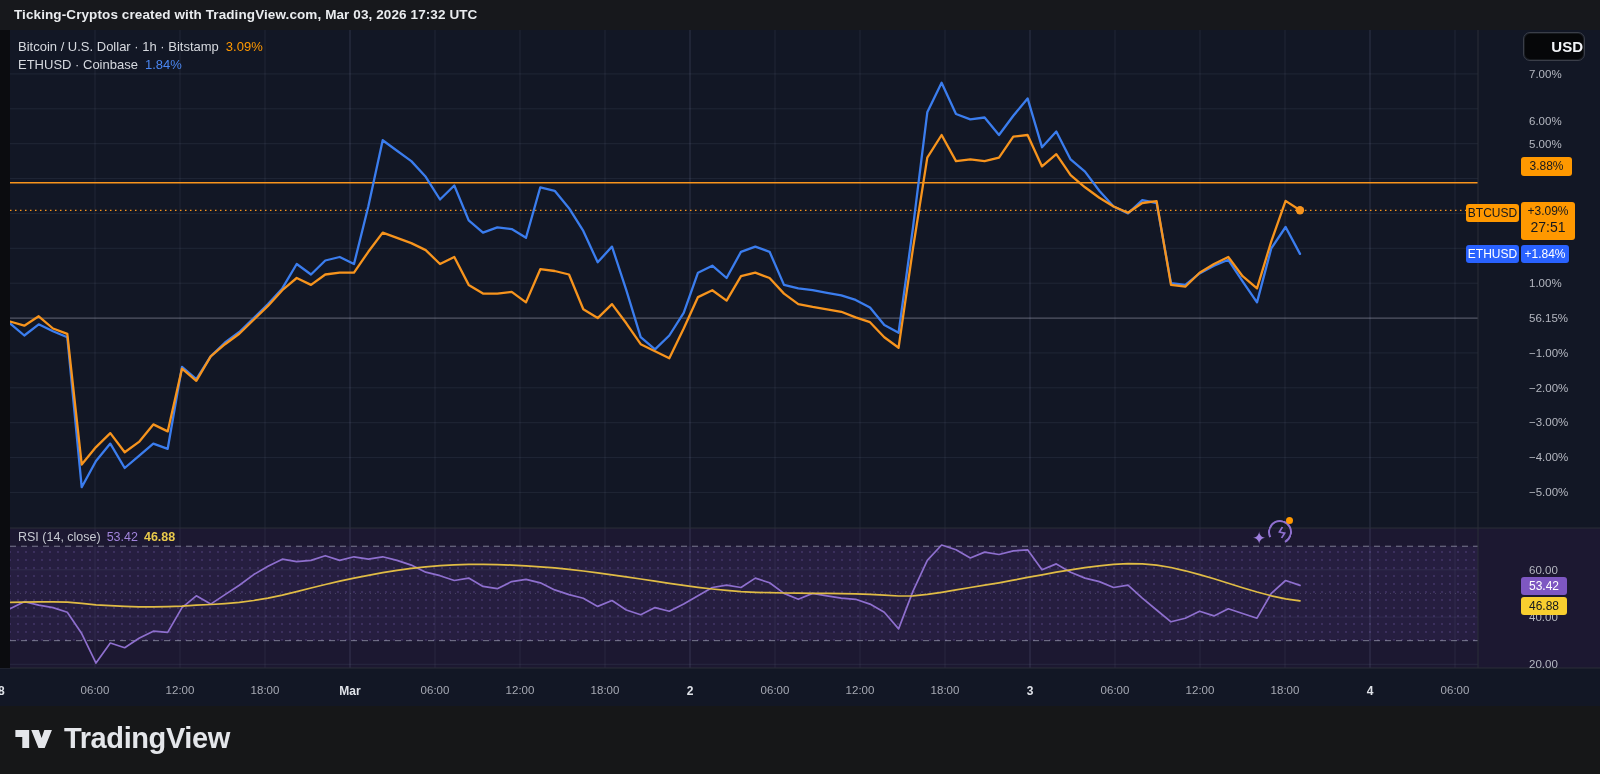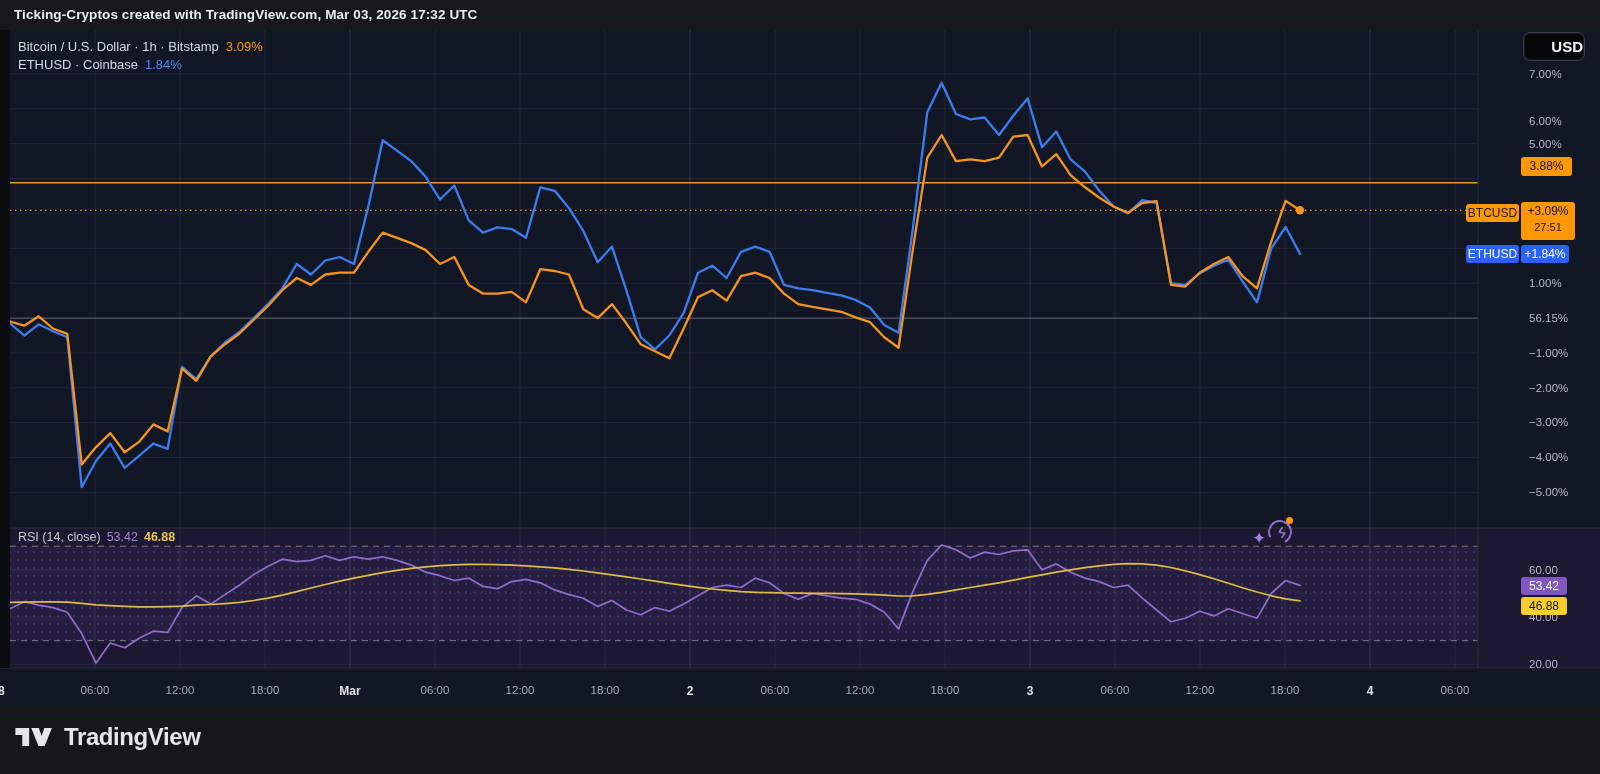--- a/index.html
+++ b/index.html
@@ -47,21 +47,21 @@
 
   
   .badge { position:absolute; border-radius:3px; font-size:12px; line-height:18px;
            text-align:center; white-space:nowrap; }
   #badge-flat   { left:1521px; top:157px; width:51px; height:19px;
                   background:var(--orange-badge,#FF9800); color:#15181E; }
   #badge-btc-l  { left:1466px; top:204px; width:53px; height:18px;
                   background:var(--orange-badge,#FF9800); color:#15181E; cursor:pointer;}
   #badge-btc-v  { left:1521px; top:202px; width:54px; height:38px;
                   background:var(--orange-badge,#FF9800); color:#15181E; cursor:pointer;}
-  #badge-btc-v .cd { font-size:11px; line-height:15px; }
+  #badge-btc-v .cd { font-size:14px; line-height:15px; }
   #badge-eth-l  { left:1466px; top:245px; width:53px; height:18px;
                   background:var(--blue-badge,#2962FF); color:#FFFFFF; cursor:pointer;}
   #badge-eth-v  { left:1521px; top:245px; width:48px; height:18px;
                   background:var(--blue-badge,#2962FF); color:#FFFFFF; cursor:pointer;}
   #badge-rsi-p  { left:1521px; top:577px; width:46px; height:18px;
                   background:var(--purple-badge,#7E57C2); color:#FFFFFF; }
   #badge-rsi-y  { left:1521px; top:597px; width:46px; height:18px;
                   background:var(--yellow-badge,#F8CE2F); color:#15181E; }
 
   
@@ -75,21 +75,21 @@
   #ai-icon .star { position:absolute; left:0px; top:12px; color:#9F7FE0;
              font-size:17px; }
   #ai-icon .dot  { position:absolute; right:1px; top:1px; width:7px; height:7px;
              border-radius:50%; background:var(--orange-badge,#FF9800); }
 
   
   #footer { position:absolute; left:0; top:706px; width:1600px; height:68px;
             background:#161718; }
   #tv-logo { position:absolute; left:14px; top:16px; display:flex; align-items:center;
              gap:10px; cursor:pointer; text-decoration:none; }
-  #tv-logo .word { color:#E4E6EA; font-size:24px; font-weight:bold;
+  #tv-logo .word { color:#E4E6EA; font-size:29px; font-weight:bold;
              letter-spacing:-0.4px; }
 </style>
 </head>
 <body>
 
 <div id="root">
 
   <div id="topbar">
     <div class="title">Ticking-Cryptos created with TradingView.com, Mar 03, 2026 17:32 UTC</div>
   </div>

